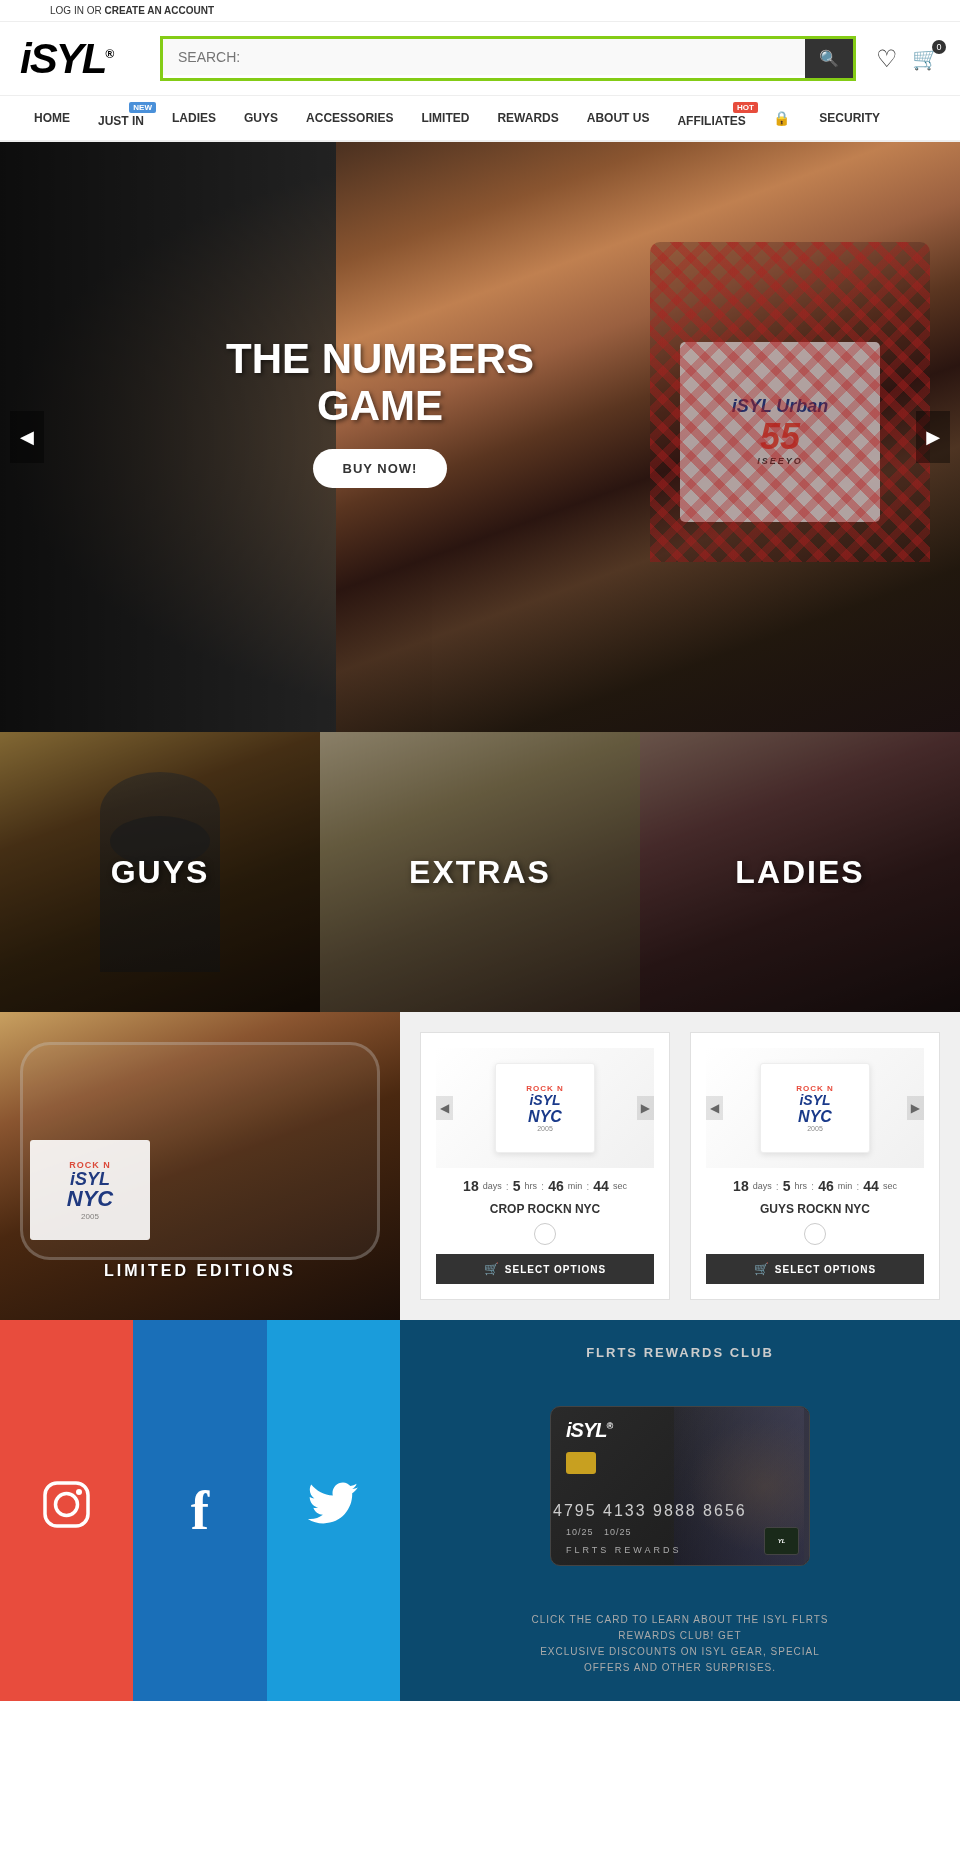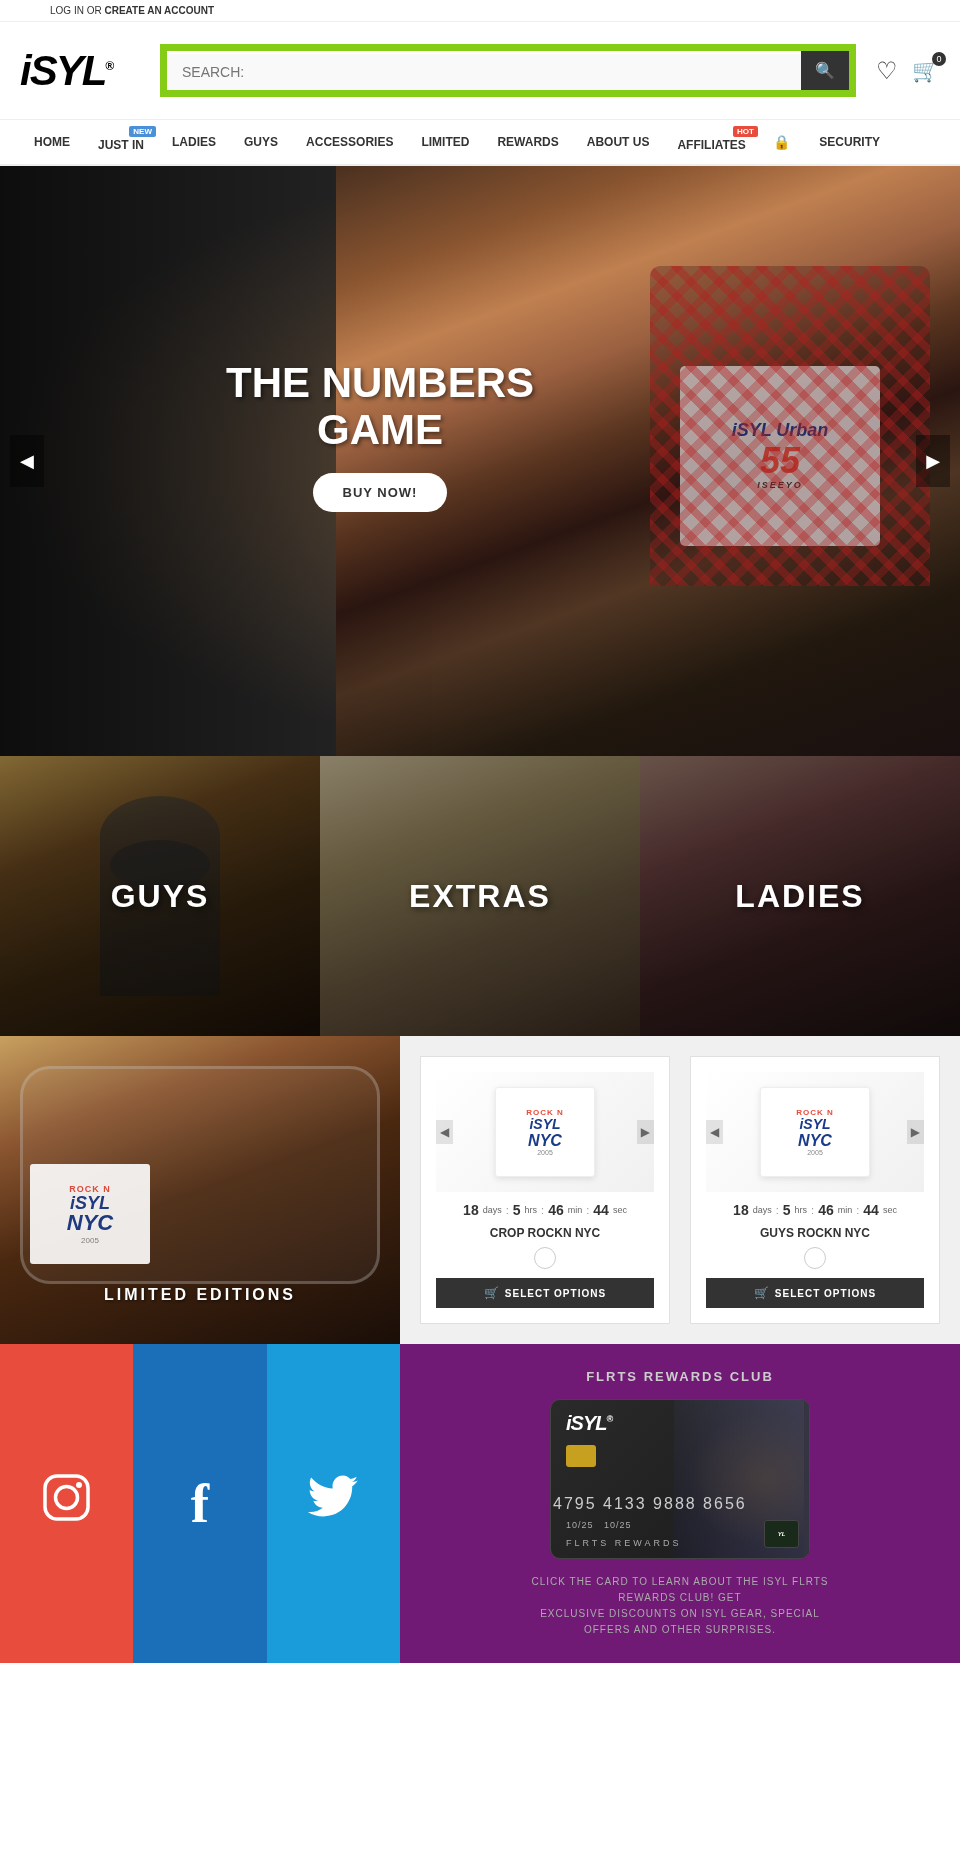--- a/index.html
+++ b/index.html
@@ -27,23 +27,23 @@
       font-weight: 900;
       color: #000;
       font-style: italic;
       letter-spacing: -2px;
       flex: 0 0 120px;
     }
     .logo sup { font-size: 12px; vertical-align: super; }
     .search-bar {
       flex: 1;
       display: flex;
-      align-items: flex-end;
-      border: 7px solid #84cc16;
-      margin: 12px 20px;
+      align-items: flex-start;
+      border: 3px solid #84cc16;
+      margin: 4px 20px;
     }
     .search-bar input {
       flex: 1;
       border: none;
       outline: none;
       padding: 10px 15px;
       font-size: 14px;
       color: #999;
       background: #f9f9f9;
     }
@@ -364,27 +364,28 @@
       align-items: center;
       justify-content: center;
       cursor: pointer;
     }
     .social-icon {
       color: #fff;
       font-size: 50px;
     }
     .rewards-right {
       flex: 1;
-      background: #701a75;
+      background: #0c4a6e;
       display: flex;
       flex-direction: column;
       align-items: center;
       justify-content: center;
       padding: 25px;
       text-align: center;
+      gap: 31px;
     }
     .rewards-title {
       color: #ccc;
       font-size: 13px;
       font-weight: bold;
       letter-spacing: 2px;
       text-transform: uppercase;
       margin-bottom: 15px;
     }
     .card-visual {

